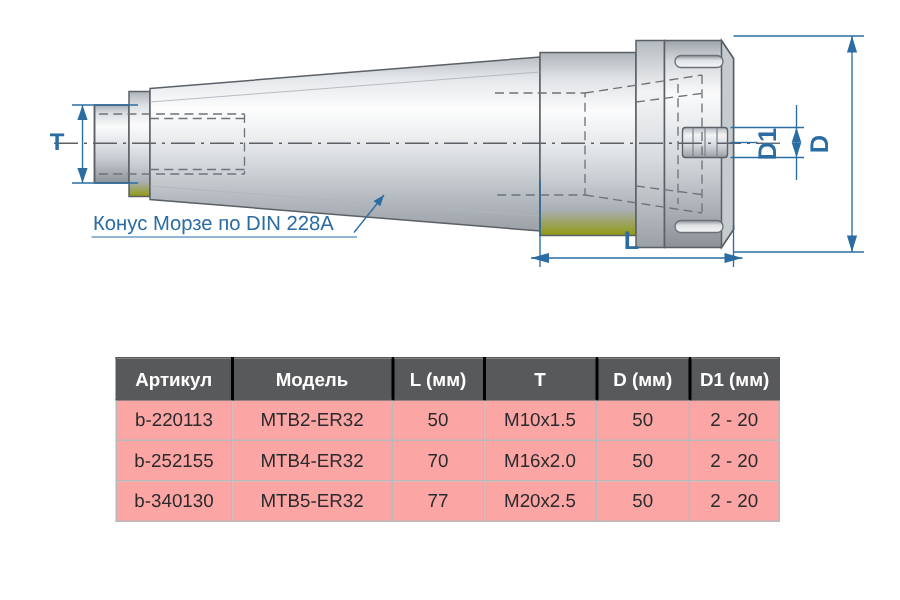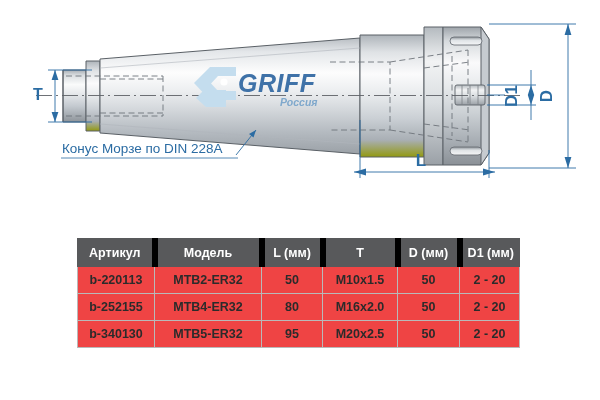--- a/index.html
+++ b/index.html
@@ -70,25 +70,25 @@
   }
   table.spec thead th {
     background: #58595b;
     color: #ffffff;
     font-weight: bold;
     font-size: 12.5px;
     border: 1px solid #58595b;
     height: 27px;
   }
   table.spec thead th.sep {
-    border-left: 6px solid #000000;
+    border-left: 2px solid #000000;
   }
   table.spec tbody td {
-    background: #ef4444;
-    font-weight: bold;
+    background: #fca5a5;
+    font-weight: normal;
   }
   
   col.c0 { width: 77px; }
   col.c1 { width: 107px; }
   col.c2 { width: 61px; }
   col.c3 { width: 75px; }
   col.c4 { width: 62px; }
   col.c5 { width: 60px; }
 </style>
 </head>
@@ -240,31 +240,20 @@
         <g>
           <line x1="236" y1="155" x2="256" y2="130" stroke-width="0.9" fill="none"></line>
           <polygon points="256,130 249,134 253.5,137.5" stroke="none"></polygon>
           <line x1="61" y1="158" x2="238" y2="158" stroke-width="0.8" fill="none"></line>
         </g>
       </g>
 
       <text id="taper-label-text" x="62" y="153" font-family="'Liberation Sans', sans-serif" font-size="13.5" fill="#2b6ca3" stroke="none" text-anchor="start">Конус Морзе по DIN 228A</text>
     </svg>
 
-    <div id="logo">
-      <svg id="logo-svg" width="150" height="50" viewBox="0 0 150 50">
-
-        <path d="M 44,5 L 18,5 L 2,21 L 18,38 L 44,38 L 44,29 L 26,29 L 19,21.5
-                 L 26,14 L 44,14 Z" fill="#c4ddee"></path>
-        <path d="M 12,28 L 34,28 L 34,45 L 14,45 L 4,36 Z" fill="#c4ddee"></path>
-        <circle cx="32" cy="20" r="3.6" fill="#ffffff"></circle>
-        <text id="logo-brand-text" x="46" y="30" font-family="'Liberation Sans', sans-serif" font-size="25" font-weight="bold" font-style="italic" fill="#3f72a8" letter-spacing="0.5">GRIFF</text>
-        <text id="logo-sub-text" x="88" y="44" font-family="'Liberation Sans', sans-serif" font-size="10.5" font-style="italic" font-weight="bold" fill="#7fa8cc">Россия</text>
-      </svg>
-    </div>
   </div>
 
   <div id="spec-table-wrap">
     <table class="spec">
       <colgroup>
         <col class="c0">
           <col class="c1">
           <col class="c2">
         <col class="c3">
           <col class="c4">
@@ -285,29 +274,29 @@
           <td>b-220113</td>
           <td>MTB2-ER32</td>
           <td>50</td>
           <td>M10x1.5</td>
           <td>50</td>
           <td>2 - 20</td>
         </tr>
         <tr>
           <td>b-252155</td>
           <td>MTB4-ER32</td>
-          <td>80</td>
+          <td>70</td>
           <td>M16x2.0</td>
           <td>50</td>
           <td>2 - 20</td>
         </tr>
         <tr>
           <td>b-340130</td>
           <td>MTB5-ER32</td>
-          <td>95</td>
+          <td>77</td>
           <td>M20x2.5</td>
           <td>50</td>
           <td>2 - 20</td>
         </tr>
       </tbody>
     </table>
   </div>
 
 </div>
 

